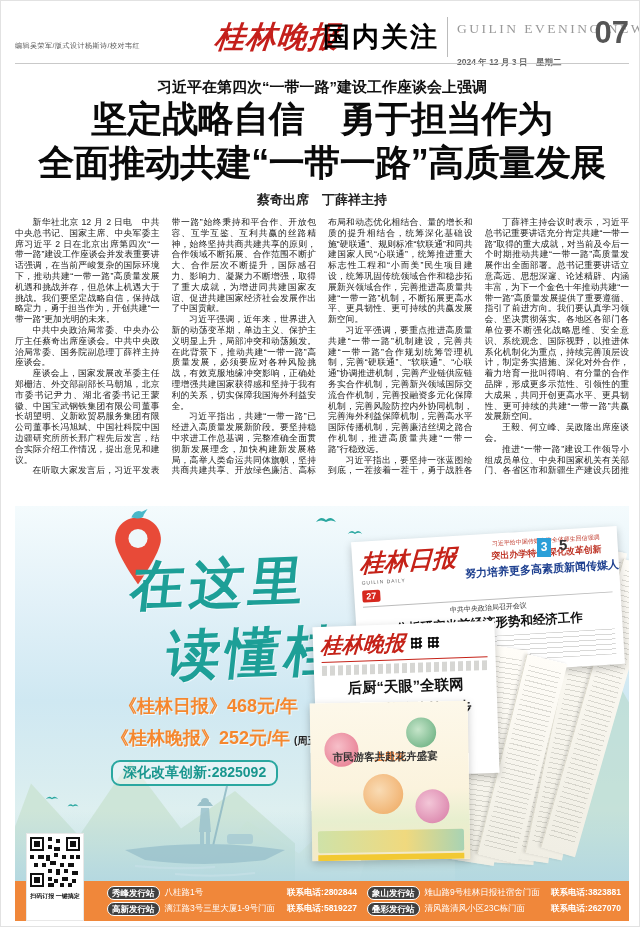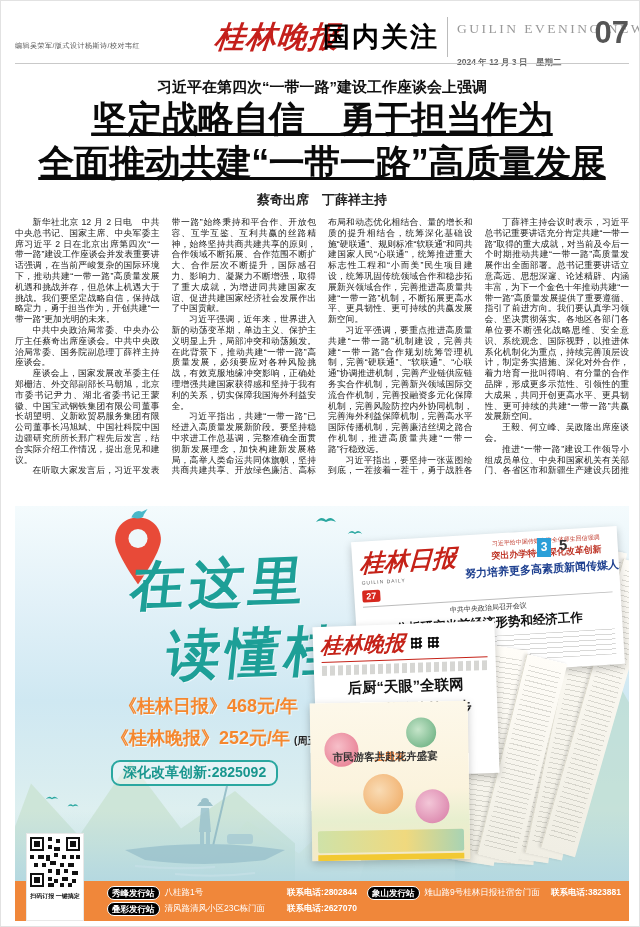--- a/index.html
+++ b/index.html
@@ -20,21 +20,21 @@
   .en-name{position:absolute;left:442px;top:6px;font-family:"Liberation Serif",serif;
     font-size:13.5px;color:#999;letter-spacing:2.5px;white-space:nowrap;}
   .hdr-date{position:absolute;left:442px;top:42px;font-size:8.5px;color:#666;font-weight:bold;}
   .page-num{position:absolute;right:0;top:0;font-size:31px;font-weight:900;color:#555;}
   .header-rule{position:absolute;top:62px;left:14px;width:614px;height:1px;background:#c9c9c9;}
 
   
   .article{position:absolute;top:72px;left:14px;width:614px;}
   .kicker{margin-top:4px;text-align:center;font-size:15px;font-weight:bold;color:#111;line-height:20px;}
   .headline{text-align:center;font-size:36px;font-weight:900;color:#0a0a0a;line-height:44px;
-    letter-spacing:-.5px;white-space:nowrap;text-decoration:underline;}
+    letter-spacing:-.5px;white-space:nowrap;}
   .byline{text-align:center;font-size:13px;font-weight:bold;color:#222;line-height:18px;margin-top:6px;}
   .columns{display:flex;gap:12px;margin-top:8px;height:258px;overflow:hidden;}
   .col{flex:1;overflow:hidden;font-size:8.8px;line-height:10.8px;color:#222;text-align:justify;}
   .col p{margin:0;text-indent:2em;}
   .col p.cont{text-indent:0;}
 
   
   .ad{position:absolute;left:14px;top:505px;width:614px;height:375px;overflow:hidden;
     background:linear-gradient(180deg,#f4fbfd 0%,#e2f1f8 26%,#cfe8f2 52%,#d9edf0 74%,#e9f5ef 100%);}
   .mtn{position:absolute;bottom:0;}
@@ -119,21 +119,21 @@
   
   .qr-block{position:absolute;left:25px;top:832px;width:58px;height:88px;background:#fff;
     border:1px solid #e8e8e8;z-index:10;text-align:center;padding-top:3px;}
   .qr-label{font-size:6px;font-weight:bold;color:#111;white-space:nowrap;margin-top:1px;}
 
   
   .footer{position:absolute;left:14px;top:880px;width:614px;height:40px;background:#f0873a;
     color:#fff;display:grid;grid-template-columns:250px 1fr;grid-template-rows:1fr 1fr;
     align-items:center;padding:4px 8px 4px 92px;column-gap:10px;}
   .station{display:flex;align-items:center;gap:5px;font-size:8.5px;white-space:nowrap;}
-  .badge{background:#000000;border:1px solid #fff;border-radius:7px;padding:0 4px;
+  .badge{background:#404040;border:1px solid #fff;border-radius:7px;padding:0 4px;
     font-size:8.5px;font-weight:bold;line-height:12px;}
   .phone{margin-left:auto;font-weight:bold;}
 </style>
 </head>
 <body>
 
 <div class="page">
 
   <div class="header">
     <div class="edit-info">编辑吴荣军/版式设计杨斯诗/校对韦红</div>
@@ -292,19 +292,24 @@
       <span class="badge">秀峰发行站</span>
       <span>八桂路1号</span>
       <span class="phone">联系电话:2802844</span>
     </div>
     <div class="station">
       <span class="badge">象山发行站</span>
       <span>雉山路9号桂林日报社宿舍门面</span>
       <span class="phone">联系电话:3823881</span>
     </div>
     <div class="station">
+      <span class="badge">高新发行站</span>
+      <span>漓江路3号三里大厦1-9号门面</span>
+      <span class="phone">联系电话:5819227</span>
+    </div>
+    <div class="station">
       <span class="badge">叠彩发行站</span>
       <span>清风路清风小区23C栋门面</span>
       <span class="phone">联系电话:2627070</span>
     </div>
   </div>
 
 </div>
 
 </body></html>

